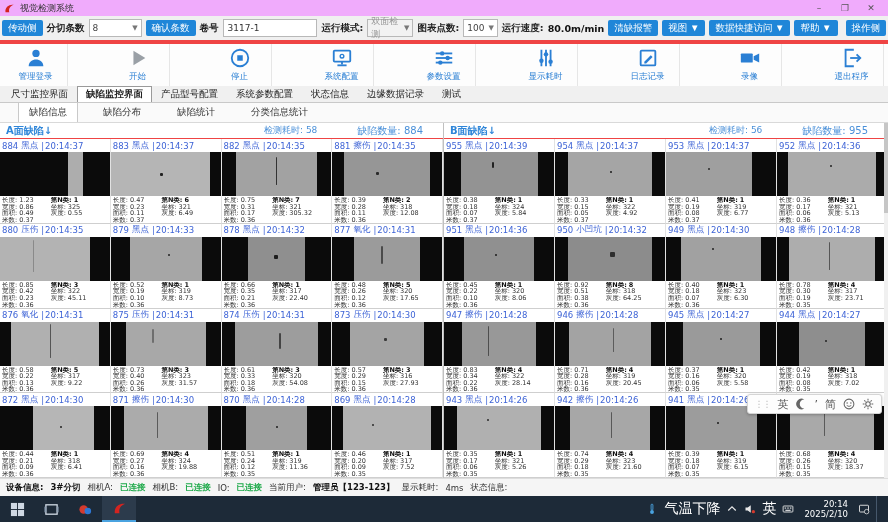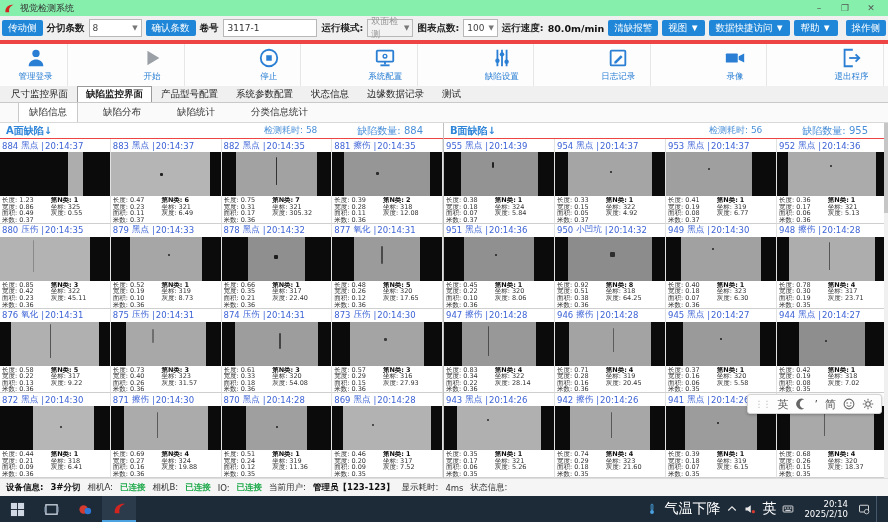--- a/index.html
+++ b/index.html
@@ -1,20 +1,20 @@
 <!DOCTYPE html>
 <html><head>
 <meta charset="utf-8">
 <style>
   * { margin:0; padding:0; box-sizing:border-box; }
   html,body { width:888px; height:522px; overflow:hidden; font-family:"DejaVu Sans","Liberation Sans",sans-serif; background:#fff; }
   .app { width:888px; height:522px; display:flex; flex-direction:column; position:relative; }
 
   
-  .titlebar { height:16px; background:#86efac; display:flex; align-items:center; padding:0 4px; font-size:9px; color:#333; flex:0 0 auto; }
+  .titlebar { height:16px; background:#f0abfc; display:flex; align-items:center; padding:0 4px; font-size:9px; color:#333; flex:0 0 auto; }
   .titlebar .logo { width:12px; height:11px; margin-right:4px; }
   .win-ctrls { margin-left:auto; display:flex; }
   .win-btn { width:26px; height:15px; display:flex; align-items:center; justify-content:center; color:#555; font-size:9px; cursor:default; }
 
   
   .controlbar { height:28px; background:#f0f0f0; border-bottom:4px solid #ef4444; display:flex; align-items:center; gap:4px; padding:0 2px; font-size:9.5px; color:#222; flex:0 0 auto; }
   .btn-blue { background:#1f86d8; color:#fff; border:none; border-radius:2px; font-size:9.5px; padding:3px 6px; line-height:1; white-space:nowrap; }
   .cb-label { white-space:nowrap; font-weight:bold; color:#222; }
   .combo { background:#fff; border:1px solid #b8b8b8; height:18px; display:flex; align-items:center; padding:0 3px; font-size:9px; color:#444; position:relative; }
   .combo .arr { margin-left:auto; font-size:7px; color:#777; padding-left:4px; }
@@ -156,29 +156,42 @@
           <rect x="3" y="4" width="18" height="12" rx="1" fill="none" stroke="#2a7fd4" stroke-width="2"></rect>
           <circle cx="12" cy="10" r="2" fill="none" stroke="#2a7fd4" stroke-width="1.5"></circle>
           <line x1="12" y1="16" x2="12" y2="19" stroke="#2a7fd4" stroke-width="2"></line>
           <line x1="7" y1="20" x2="17" y2="20" stroke="#2a7fd4" stroke-width="2"></line>
         </svg>
         <span class="t-lab">系统配置</span>
       </div>
       <div class="tool">
         <svg viewBox="0 0 24 24">
           <g stroke="#2a7fd4" stroke-width="2">
+            <line x1="3" y1="7" x2="21" y2="7"></line>
+            <line x1="3" y1="12" x2="21" y2="12"></line>
+            <line x1="3" y1="17" x2="21" y2="17"></line>
+          </g>
+          <circle cx="10" cy="7" r="2.4" fill="#2a7fd4"></circle>
+          <circle cx="16" cy="12" r="2.4" fill="#2a7fd4"></circle>
+          <circle cx="8" cy="17" r="2.4" fill="#2a7fd4"></circle>
+        </svg>
+        <span class="t-lab">参数设置</span>
+      </div>
+      <div class="tool">
+        <svg viewBox="0 0 24 24">
+          <g stroke="#2a7fd4" stroke-width="2">
             <line x1="7" y1="3" x2="7" y2="21"></line>
             <line x1="12" y1="3" x2="12" y2="21"></line>
             <line x1="17" y1="3" x2="17" y2="21"></line>
           </g>
           <circle cx="7" cy="15" r="2.4" fill="#2a7fd4"></circle>
           <circle cx="12" cy="8" r="2.4" fill="#2a7fd4"></circle>
           <circle cx="17" cy="16" r="2.4" fill="#2a7fd4"></circle>
         </svg>
-        <span class="t-lab">缺陷设置</span>
+        <span class="t-lab">显示耗时</span>
       </div>
       <div class="tool">
         <svg viewBox="0 0 24 24">
           <rect x="4" y="4" width="16" height="16" rx="1" fill="none" stroke="#2a7fd4" stroke-width="2"></rect>
           <path d="M8 16 L15 9 L17 11 L10 18 L8 18 Z" fill="#2a7fd4"></path>
         </svg>
         <span class="t-lab">日志记录</span>
       </div>
       <div class="tool">
         <svg viewBox="0 0 24 24">

